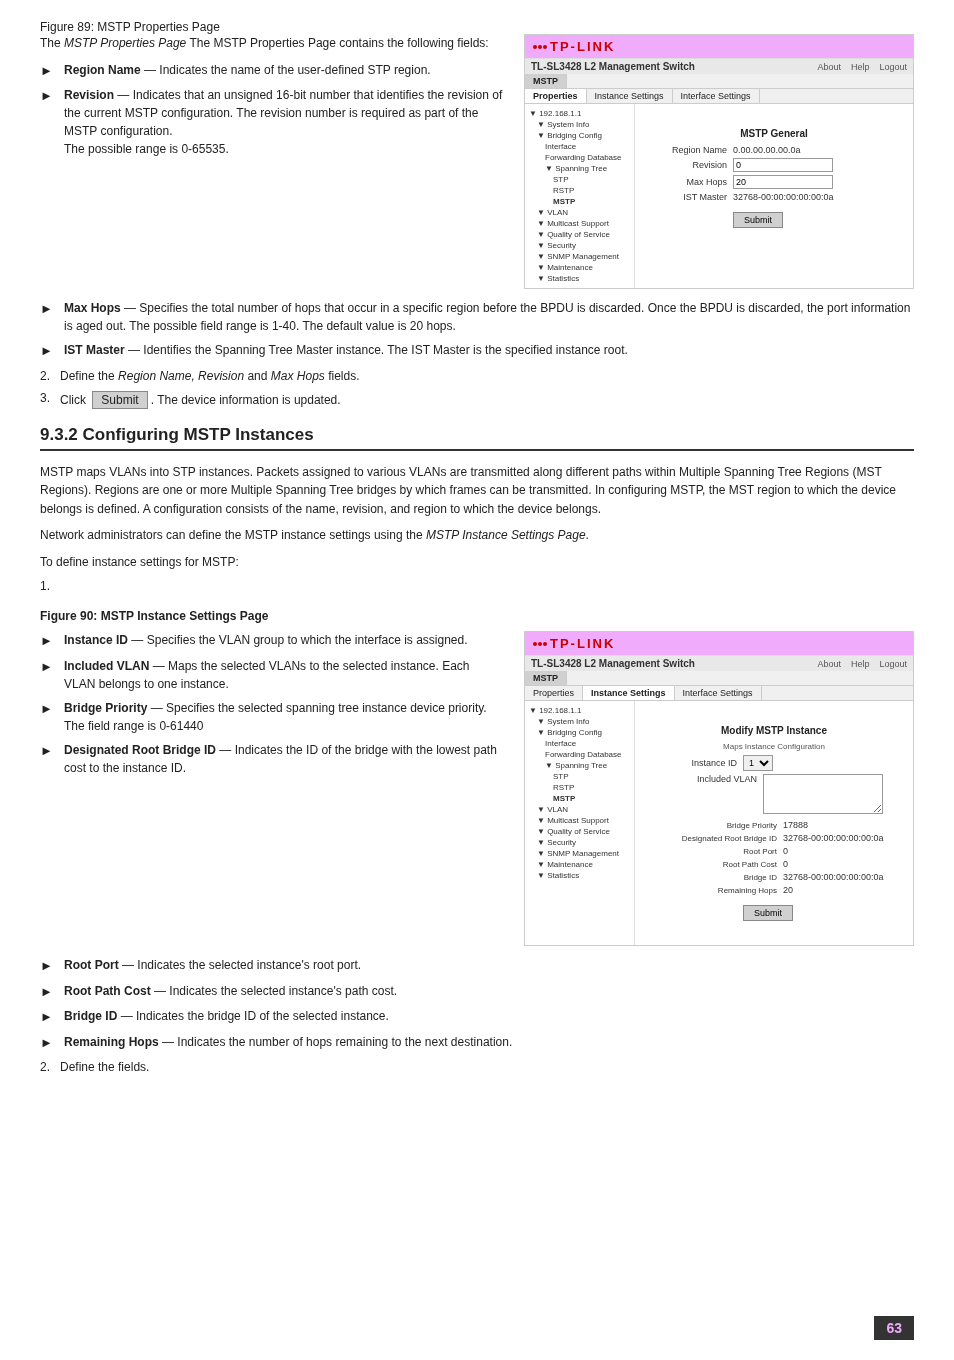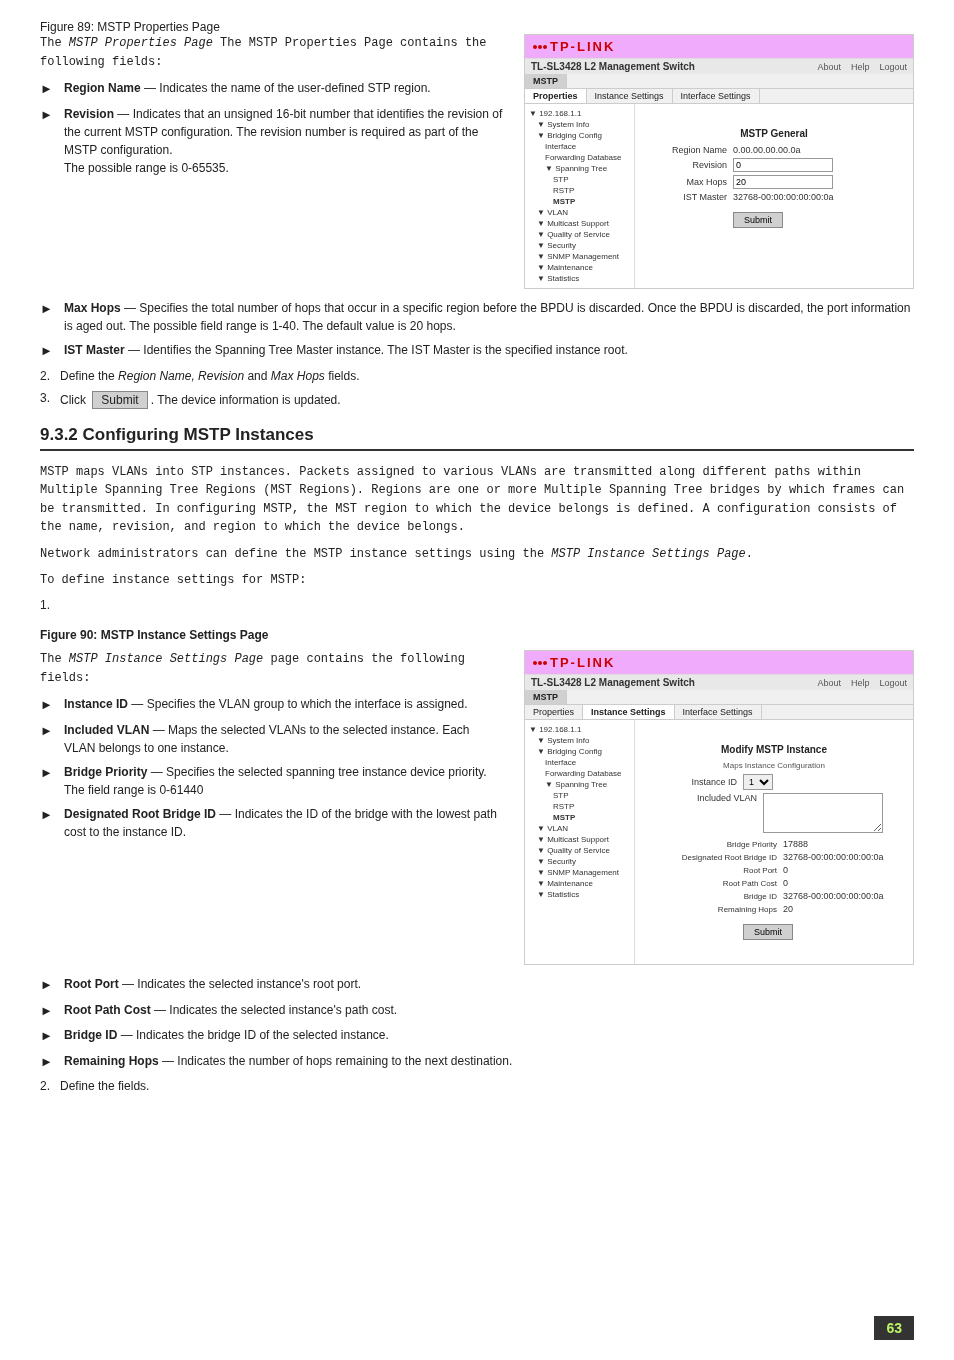--- a/index.html
+++ b/index.html
@@ -122,21 +122,20 @@
       margin-top: 4px;
     }
     .clearfix::after {
       content: "";
       display: table;
       clear: both;
     }
     .main-text {
       line-height: 1.55;
       margin-bottom: 8px;
-      font-family: Liberation Mono, monospace;
     }
     .bullet-list {
       margin: 0 0 8px 0;
       padding: 0;
       list-style: none;
     }
     .bullet-item {
       display: flex;
       margin-bottom: 6px;
       line-height: 1.5;
@@ -171,21 +170,21 @@
       border: 1px solid #888;
       padding: 1px 8px;
       font-size: 12px;
       margin: 0 3px;
     }
     .page-num {
       position: fixed;
       bottom: 20px;
       right: 40px;
       background: #333;
-      color: #bef264;
+      color: #f0abfc;
       padding: 4px 12px;
       font-size: 14px;
       font-weight: bold;
     }
     .figure-label-block {
       font-weight: bold;
       font-size: 12px;
       margin-top: 16px;
       margin-bottom: 8px;
     }
@@ -495,23 +494,20 @@
           <span class="form-label" style="width:140px; font-size:8px;">Remaining Hops</span>
           <span class="form-value">20</span>
         </div>
         <div style="margin-top:6px; padding-left:100px;">
           <button class="submit-btn">Submit</button>
         </div>
       </div>
     </div>
   </div>
 
-  <div class="main-text small-text">
-    The <em>MSTP Instance Settings Page</em> page contains the following fields:
-  </div>
 
   <ul class="bullet-list">
     <li class="bullet-item">
       <span class="bullet-arrow">►</span>
       <span class="bullet-content small-text">
         <strong>Instance ID</strong> — Specifies the VLAN group to which the interface is assigned.
       </span>
     </li>
     <li class="bullet-item">
       <span class="bullet-arrow">►</span>

